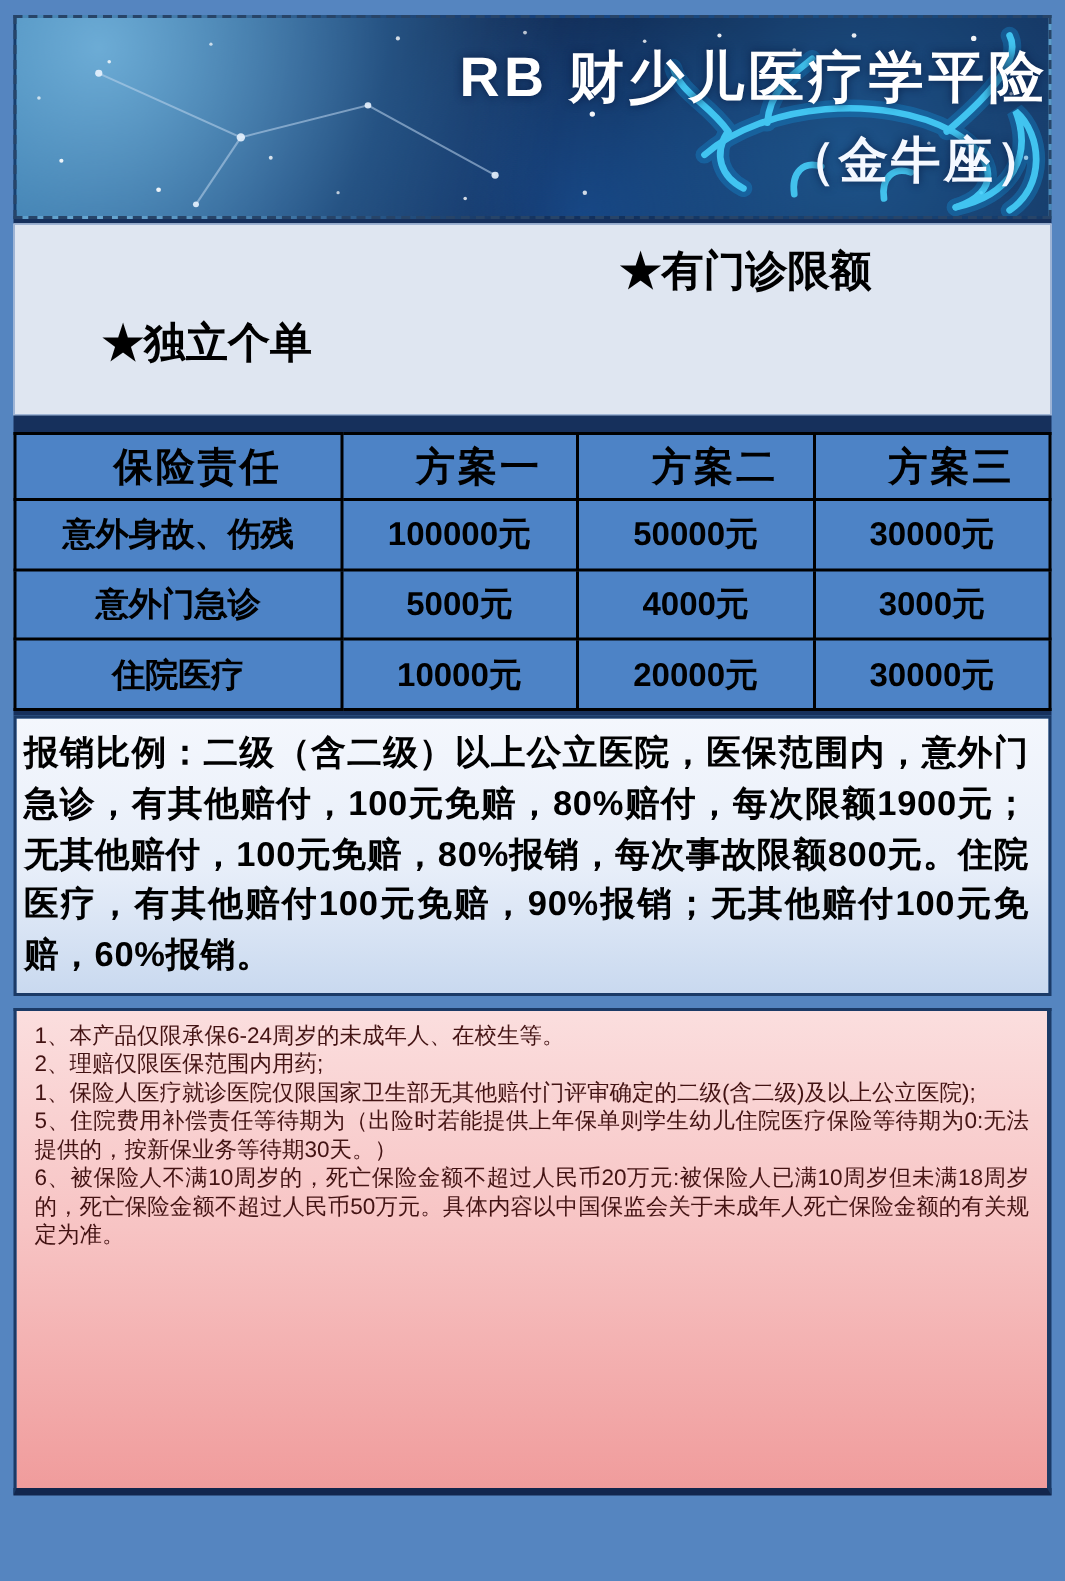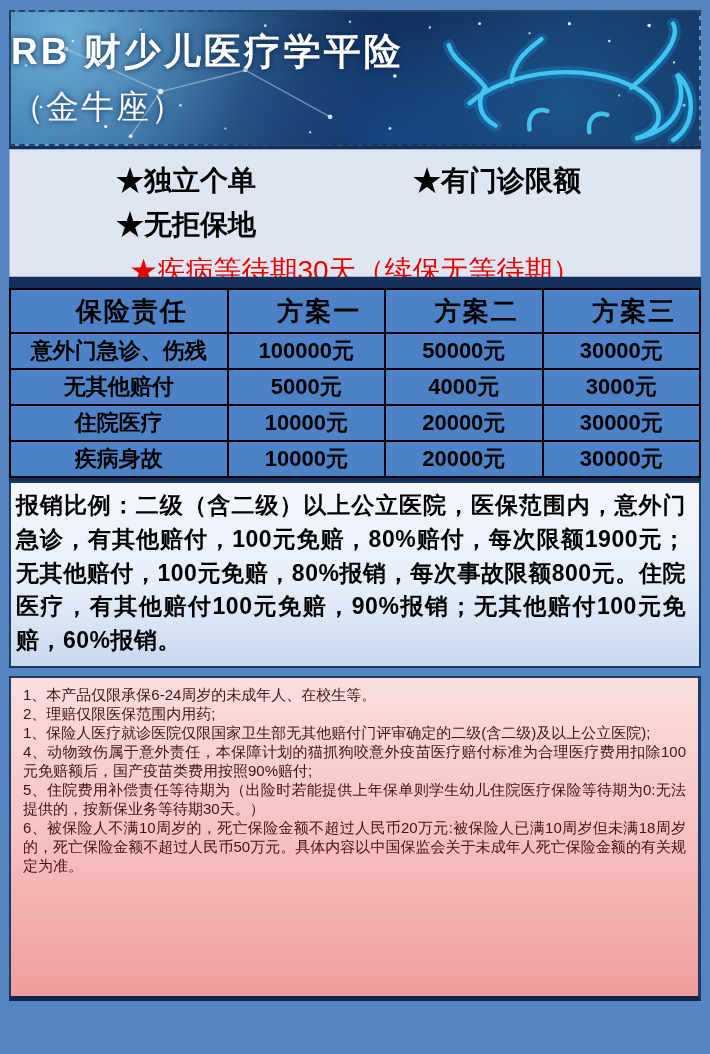--- a/index.html
+++ b/index.html
@@ -13,46 +13,46 @@
 
   
   .banner {
     position:relative; height:136px; flex:none; overflow:hidden;
     border:2px dashed #274468;
     background:
       radial-gradient(circle at 8% 15%, rgba(120,185,225,.85), rgba(60,130,185,.35) 30%, transparent 48%),
       radial-gradient(circle at 80% 70%, rgba(45,140,215,.45), transparent 45%),
       radial-gradient(circle at 55% 100%, rgba(25,85,165,.55), transparent 40%),
       linear-gradient(100deg,#2e6da0 0%, #1c4070 28%, #0c1c3e 58%, #122c55 100%);
-    display:flex; flex-direction:column; align-items:flex-start; justify-content:center; gap:8px;
+    display:flex; flex-direction:column; align-items:flex-end; justify-content:center; gap:8px;
   }
   .banner svg { position:absolute; inset:0; width:100%; height:100%; }
   .banner-line1 {
     position:relative; z-index:2; color:#ffffff; font-size:37px; font-weight:bold;
     letter-spacing:3px; text-shadow:0 0 6px rgba(10,30,70,.9);
   }
   .banner-line2 {
-    position:relative; z-index:2; color:#f4f8ff; font-size:33px; font-weight:normal;
+    position:relative; z-index:2; color:#f4f8ff; font-size:33px; font-weight:bold;
     letter-spacing:2px; text-shadow:0 0 6px rgba(10,30,70,.9);
   }
 
   .sep-navy { background:#16305c; flex:none; }
   .sep-a { height:3px; }
   .sep-b { height:11px; }
   .sep-c { height:3px; }
   .sep-d { height:8px; background:transparent; }
 
   
   .features {
     flex:none; height:128px; background:#dfe6f1; border:1px solid #9fb4d4;
     padding:12px 0 4px;
   }
   .feature-grid { display:grid; grid-template-columns:50% 50%; row-gap:6px; }
   .feature-item { font-size:28px; font-weight:bold; color:#000; white-space:nowrap; }
-  .feature-item.col-left  { padding-left:106px; }
+  .feature-item.col-left  { padding-left:58px;margin-top:48px; }
   .feature-item.col-right { padding-left:58px; }
   .feature-highlight {
     margin-top:8px; text-align:center; font-size:28px; font-weight:normal; color:#e60000;
     white-space:nowrap;
   }
 
   
   .plan-table { width:100%; height:186px; flex:none; border-collapse:collapse; table-layout:fixed; }
   .plan-table th, .plan-table td {
     border:2px solid #000; background:#4d83c6; color:#000; text-align:center;
@@ -176,56 +176,49 @@
     <thead>
       <tr>
         <th>保险责任</th>
         <th>方案一</th>
         <th>方案二</th>
         <th>方案三</th>
       </tr>
     </thead>
     <tbody>
       <tr>
-        <td>意外门急诊、伤残</td>
+        <td>意外身故、伤残</td>
         <td>100000元</td>
         <td>50000元</td>
         <td>30000元</td>
       </tr>
       <tr>
-        <td>无其他赔付</td>
+        <td>意外门急诊</td>
         <td>5000元</td>
         <td>4000元</td>
         <td>3000元</td>
       </tr>
       <tr>
         <td>住院医疗</td>
         <td>10000元</td>
         <td>20000元</td>
         <td>30000元</td>
       </tr>
-      <tr>
-        <td>疾病身故</td>
-        <td>10000元</td>
-        <td>20000元</td>
-        <td>30000元</td>
-      </tr>
     </tbody>
   </table>
 
   <div class="sep-navy sep-c"></div>
 
   <div class="reimb">
     <p>报销比例：二级（含二级）以上公立医院，医保范围内，意外门急诊，有其他赔付，100元免赔，80%赔付，每次限额1900元；无其他赔付，100元免赔，80%报销，每次事故限额800元。住院医疗，有其他赔付100元免赔，90%报销；无其他赔付100元免赔，60%报销。</p>
   </div>
 
   <div class="sep-navy sep-d"></div>
 
   <div class="notes">
     <div class="note-item">1、本产品仅限承保6-24周岁的未成年人、在校生等。</div>
     <div class="note-item">2、理赔仅限医保范围内用药;</div>
     <div class="note-item">1、保险人医疗就诊医院仅限国家卫生部无其他赔付门评审确定的二级(含二级)及以上公立医院);</div>
-    <div class="note-item">4、动物致伤属于意外责任，本保障计划的猫抓狗咬意外疫苗医疗赔付标准为合理医疗费用扣除100元免赔额后，国产疫苗类费用按照90%赔付;</div>
     <div class="note-item">5、住院费用补偿责任等待期为（出险时若能提供上年保单则学生幼儿住院医疗保险等待期为0:无法提供的，按新保业务等待期30天。）</div>
     <div class="note-item">6、被保险人不满10周岁的，死亡保险金额不超过人民币20万元:被保险人已满10周岁但未满18周岁的，死亡保险金额不超过人民币50万元。具体内容以中国保监会关于未成年人死亡保险金额的有关规定为准。</div>
   </div>
 
 </div>
 
 </body></html>

